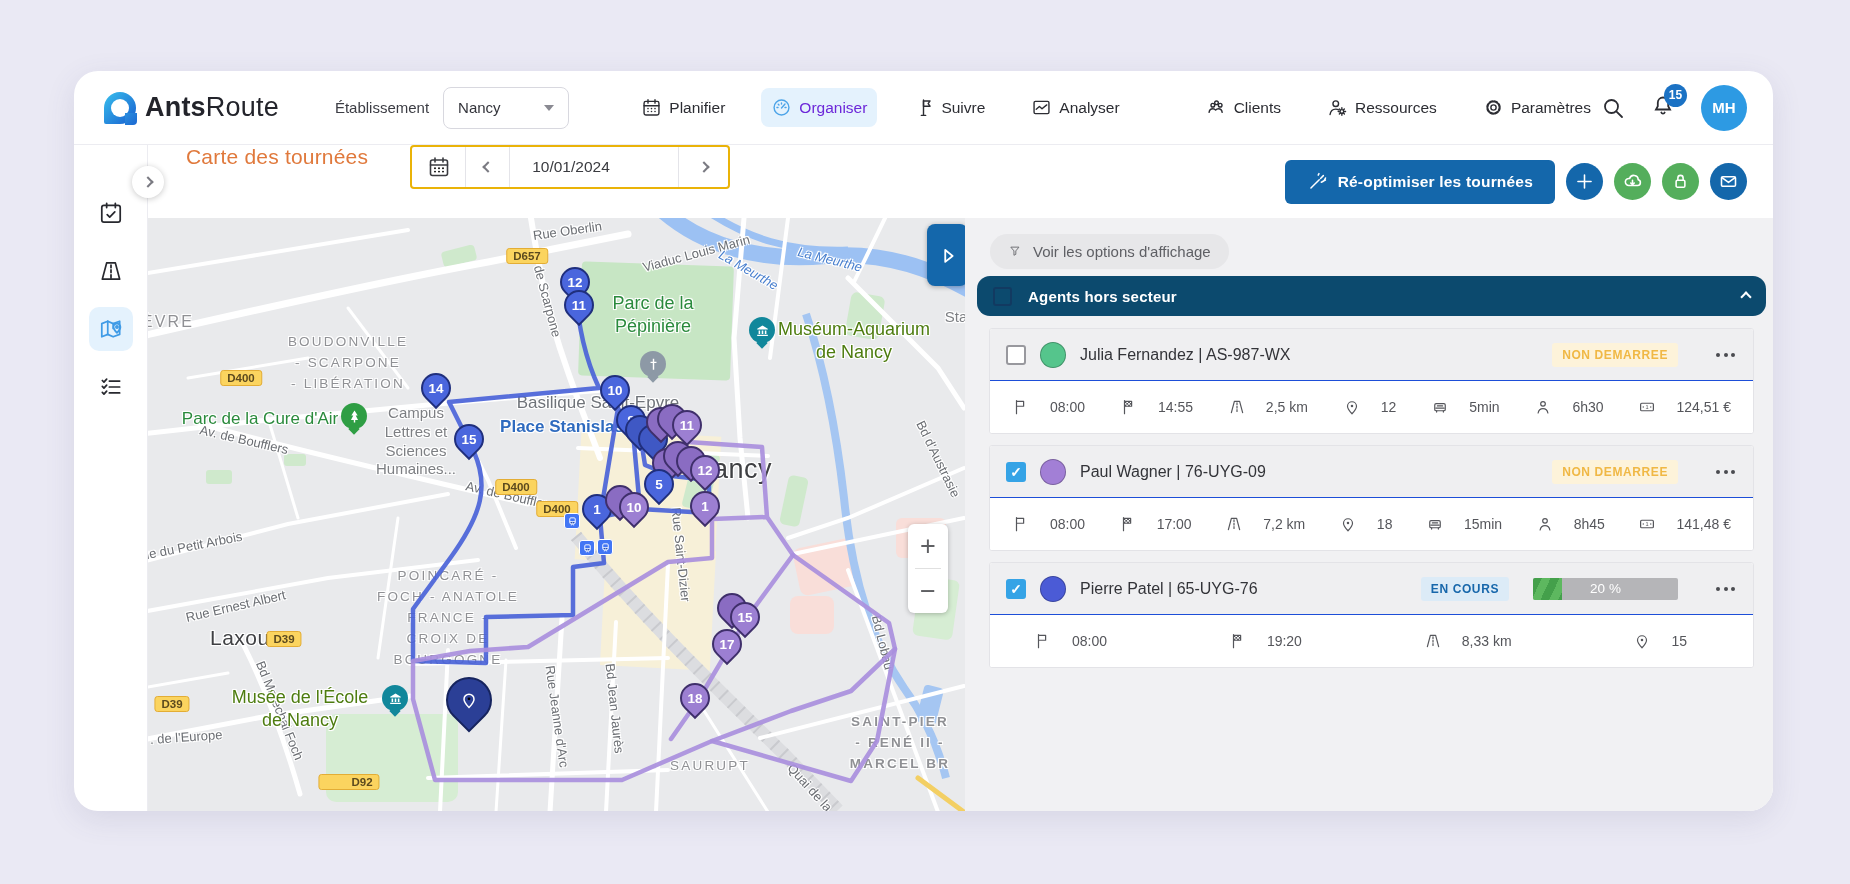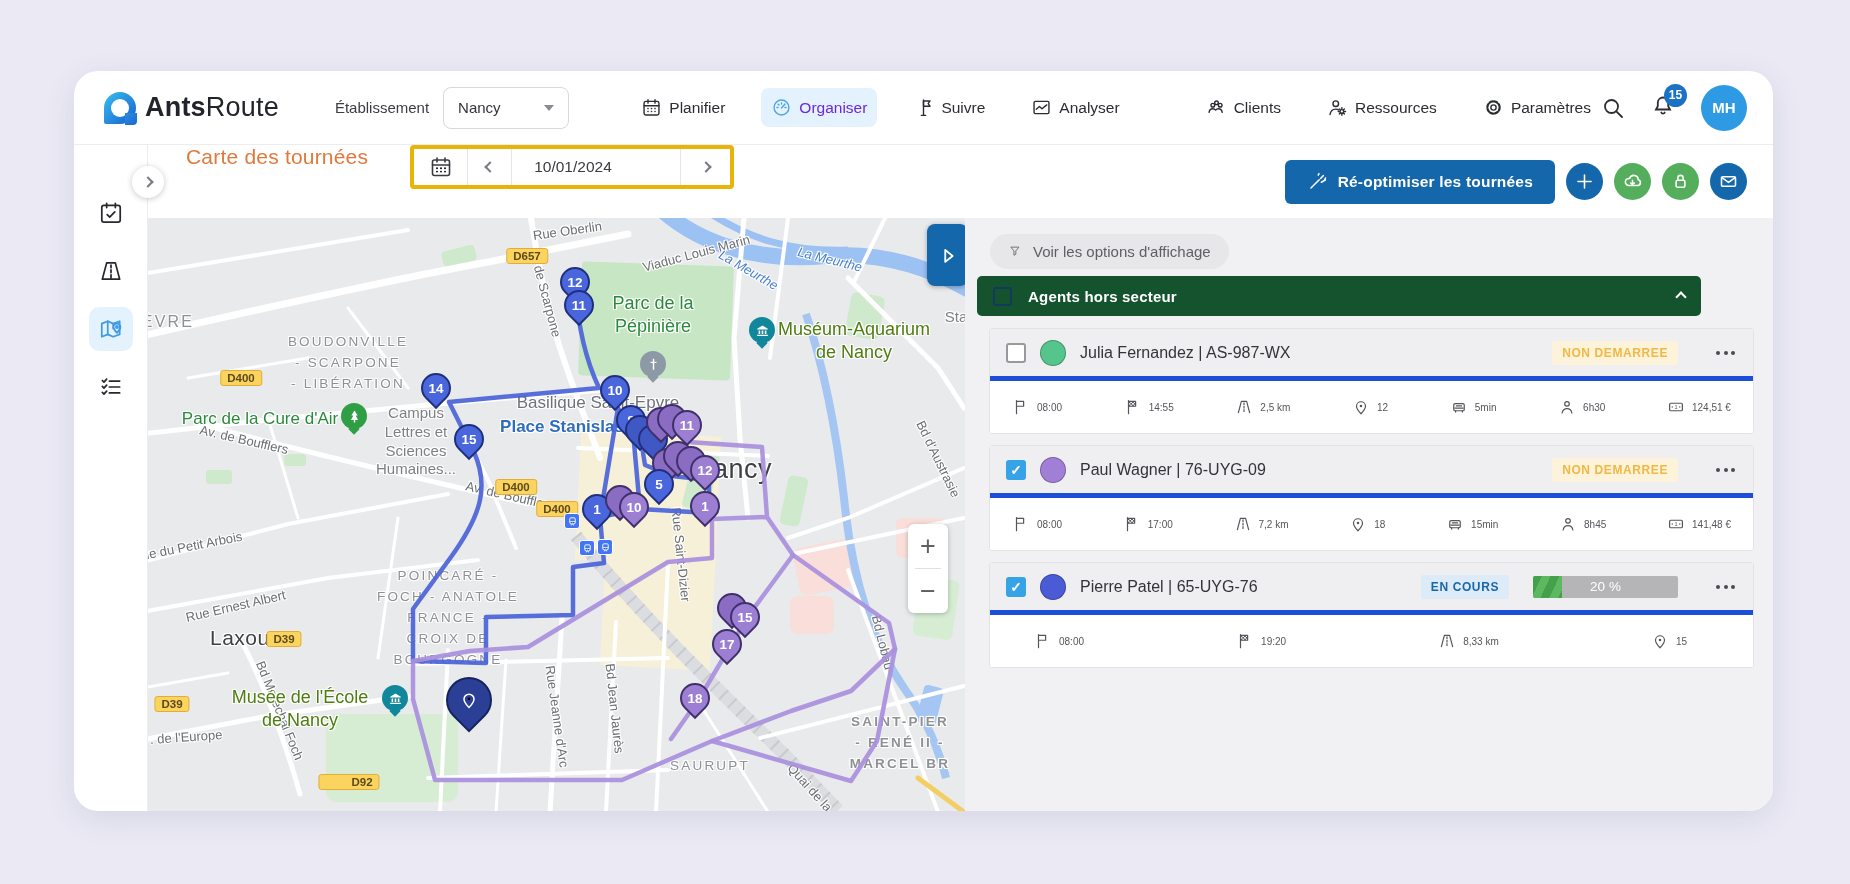--- a/index.html
+++ b/index.html
@@ -43,21 +43,21 @@
   .main-col{flex:1;display:flex;flex-direction:column;min-width:0;position:relative}
   
   .toolbar{height:73px;display:flex;padding:0 26px 0 38px;position:relative;flex:0 0 auto}
   .collapse-btn{position:absolute;left:-16px;top:21px;width:32px;height:32px;border-radius:50%;background:#fff;
                 box-shadow:0 1px 6px rgba(0,0,0,.22);display:flex;align-items:center;justify-content:center;cursor:pointer;z-index:20}
   .chev{width:8px;height:8px;border-right:2px solid #7a7a82;border-bottom:2px solid #7a7a82;display:inline-block}
   .chev.r{transform:rotate(-45deg)}
   .chev.l{transform:rotate(135deg)}
   .chev.u{transform:rotate(-135deg)}
   .page-title{font-size:21px;color:#e0793c;font-weight:500;letter-spacing:.2px}
-  .date-group{margin-left:42px;height:44px;display:flex;align-items:stretch;border:4px solid #eab308;border-radius:4px;background:#fff}
+  .date-group{margin-left:42px;height:44px;display:flex;align-items:stretch;border:2px solid #eab308;border-radius:4px;background:#fff}
   .dg-cell{display:flex;align-items:center;justify-content:center;cursor:pointer}
   .dg-cal{width:54px;border-right:1px solid #e4e4e9}
   .dg-cal svg{width:24px;height:24px;stroke:#3a3b40;fill:none;stroke-width:1.6;stroke-linecap:round}
   .dg-prev{width:44px;border-right:1px solid #e4e4e9}
   .dg-date{width:168px;font-size:15.5px;color:#3a3b40;justify-content:flex-start;padding-left:22px}
   .dg-next{width:50px;border-left:1px solid #e4e4e9}
   .toolbar-right{margin-left:auto;display:flex;align-items:center;gap:11px}
   .optimize-btn{height:44px;background:#1467ab;color:#fff;border:none;border-radius:6px;font-size:15.5px;font-weight:700;
                 display:flex;align-items:center;gap:10px;padding:0 22px;cursor:pointer;font-family:inherit;letter-spacing:.2px}
   .optimize-btn svg{width:21px;height:21px;stroke:#fff;fill:none;stroke-width:1.7;stroke-linecap:round;stroke-linejoin:round}
@@ -105,45 +105,45 @@
   .map-expand svg{width:22px;height:22px;stroke:#fff;stroke-width:2;fill:none;stroke-linejoin:round}
   .map-zoom{position:absolute;left:760px;top:306px;width:40px;background:#fff;border-radius:6px;z-index:9;
             box-shadow:0 1px 5px rgba(0,0,0,.25);display:flex;flex-direction:column;align-items:center}
   .zoom-btn{width:40px;height:44px;display:flex;align-items:center;justify-content:center;font-size:27px;color:#5f6063;cursor:pointer;font-weight:500}
   .zoom-sep{width:26px;height:1px;background:#e0e0e0}
   
   .panel{flex:1;background:#f1f1f3;position:relative;overflow:hidden}
   .options-pill{position:absolute;left:25px;top:16px;height:35px;background:#e7e7e9;border-radius:18px;display:flex;align-items:center;
                 gap:10px;padding:0 18px;font-size:15px;color:#5e5f64;cursor:pointer}
   .options-pill svg{width:15px;height:15px;stroke:#6b6c70;fill:none;stroke-width:1.5;stroke-linejoin:round}
-  .group-bar{position:absolute;left:12px;top:58px;width:724px;height:40px;background:#14532d;border-radius:5px;
+  .group-bar{position:absolute;left:12px;top:58px;width:789px;height:40px;background:#0c4a6e;border-radius:13px;
              display:flex;align-items:center;padding:0 16px;gap:16px}
   .group-bar .gb-check{width:19px;height:19px;border:2px solid #123a61;border-radius:3px;cursor:pointer}
   .group-bar .gb-label{color:#fff;font-size:15px;font-weight:700;letter-spacing:.2px}
   .group-bar .gb-chev{margin-left:auto;cursor:pointer}
   .group-bar .chev{border-color:#fff}
   .agents{position:absolute;left:24px;top:110px;width:765px;display:flex;flex-direction:column;gap:11px}
   .agent-card{background:#fff;border:1px solid #e3e3e7;border-radius:3px;overflow:hidden}
-  .agent-head{height:52px;background:#efeff1;display:flex;align-items:center;padding:0 16px;gap:14px;border-bottom:5px solid #1d4ed8}
+  .agent-head{height:52px;background:#efeff1;display:flex;align-items:center;padding:0 16px;gap:14px;border-bottom:1px solid #1d4ed8}
   .acheck{width:20px;height:20px;border-radius:3px;border:2px solid #98989e;background:#fff;cursor:pointer;flex:0 0 auto;
           display:flex;align-items:center;justify-content:center;color:#fff;font-size:14px;font-weight:700}
   .acheck.on{background:#35a3e6;border-color:#35a3e6}
   .agent-dot{width:26px;height:26px;border-radius:50%;border:1px solid rgba(0,0,0,.25);flex:0 0 auto}
   .agent-name{font-size:16px;color:#333439;flex:1;white-space:nowrap;overflow:hidden}
   .status-badge{font-size:12px;font-weight:700;letter-spacing:.6px;padding:5px 10px;border-radius:3px;white-space:nowrap}
   .status-badge.pending{background:#fdf3da;color:#f0b845}
   .status-badge.active{background:#dcebf7;color:#1767ab}
   .progress{width:145px;height:22px;background:#b5b5b8;border-radius:2px;position:relative;overflow:hidden;margin-left:10px}
   .progress .fill{position:absolute;left:0;top:0;bottom:0;background:repeating-linear-gradient(115deg,#44a04b 0 8px,#5db85f 8px 16px)}
   .progress .ptext{position:absolute;inset:0;display:flex;align-items:center;justify-content:center;color:#fff;font-size:13.5px;font-weight:500}
   .dots{margin-left:22px;display:flex;gap:3.5px;cursor:pointer;padding:6px 2px;flex:0 0 auto}
   .dots i{width:4px;height:4px;border-radius:50%;background:#4a4b50}
   .agent-stats{height:52px;display:flex;align-items:center;justify-content:space-between;padding:0 22px;background:#fff}
   .agent-stats.wide{padding:0 66px 0 44px}
-  .stat{display:flex;align-items:center;gap:7px;font-size:10px;color:#55565b;white-space:nowrap}
+  .stat{display:flex;align-items:center;gap:20px;font-size:14px;color:#55565b;white-space:nowrap}
   .stat svg{width:18px;height:18px;stroke:#55565b;fill:none;stroke-width:1.6;stroke-linecap:round;stroke-linejoin:round}
   .hidden-defs{position:absolute;width:0;height:0;overflow:hidden}
 </style>
 </head>
 <body>
 
 <svg class="hidden-defs" aria-hidden="true">
   <defs>
     <symbol id="i-cal" viewBox="0 0 24 24">
         <rect x="3.5" y="5" width="17" height="15.5" rx="2"></rect>

